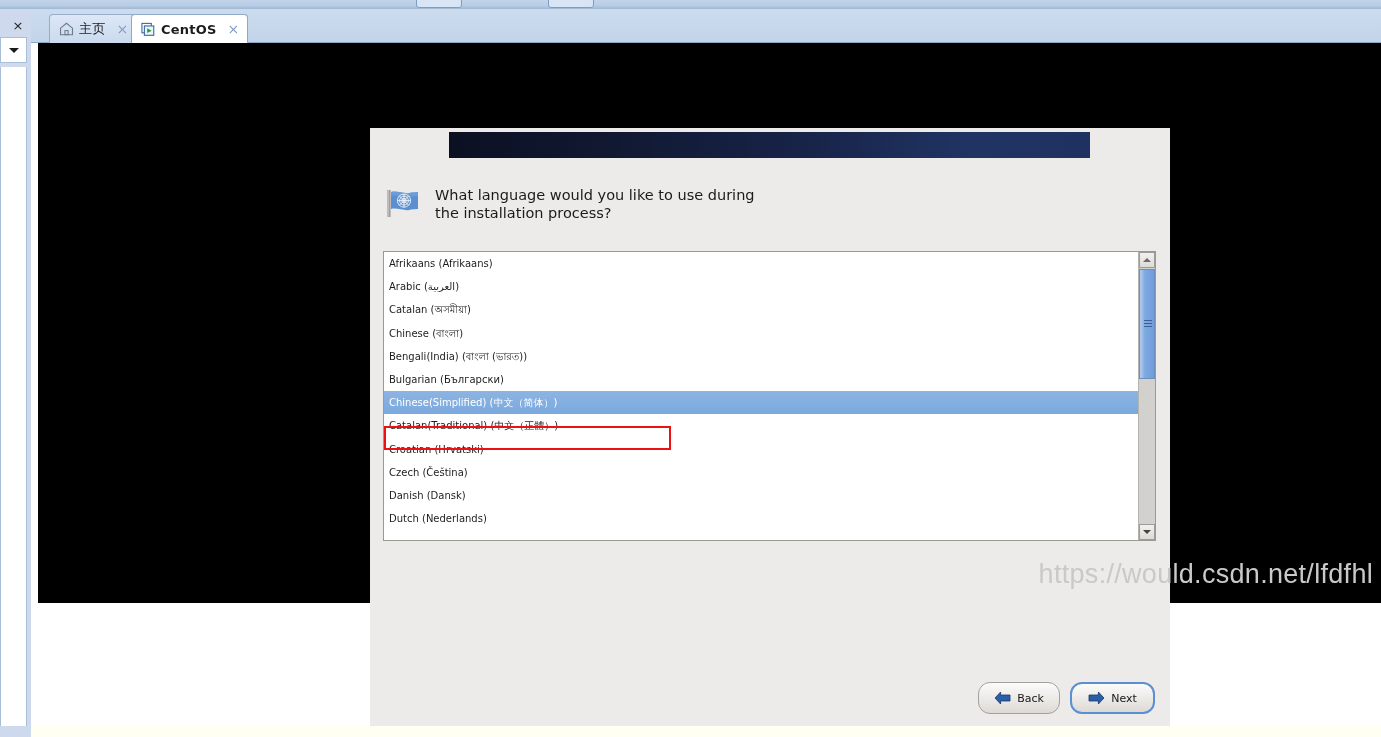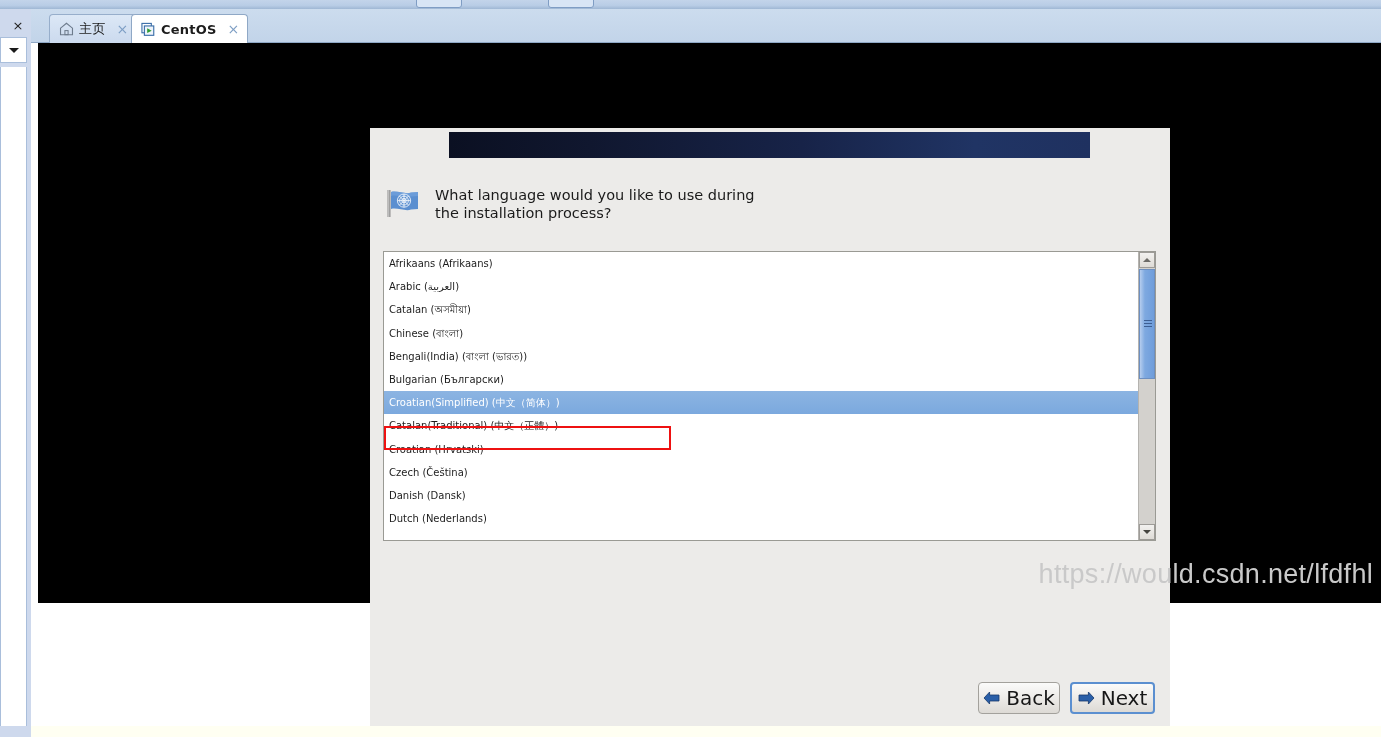--- a/index.html
+++ b/index.html
@@ -188,22 +188,22 @@
   .sb-grip i {
     display: block; height: 1px; background: #3d5f93; margin-bottom: 2px;
   }
 
   
   .btn {
     position: absolute; height: 32px;
     display: flex; align-items: center; justify-content: center; gap: 6px;
     background: linear-gradient(to bottom, #fbfbfa 0%, #eceae7 52%, #dddad5 100%);
     border: 1px solid #a3a19c;
-    border-radius: 4px;
-    font-size: 20px; color: #171717;
+    border-radius: 12px;
+    font-size: 11px; color: #171717;
     cursor: pointer;
   }
   .btn-back { left: 608px; top: 554px; width: 82px; }
   .btn-next { left: 700px; top: 554px; width: 85px;
     border: 2px solid #5b8fd0; }
   .arrow-ico { width: 17px; height: 14px; flex: 0 0 17px; }
 
   
   .watermark {
     position: absolute; right: 8px; bottom: 13px;
@@ -277,21 +277,21 @@
 
       <div class="listbox">
         <div class="list-scroll" id="list-scroll">
 
         <div class="lrow">Afrikaans (Afrikaans)</div>
             <div class="lrow">Arabic (العربية)</div>
             <div class="lrow">Catalan (অসমীয়া)</div>
             <div class="lrow">Chinese (বাংলা)</div>
             <div class="lrow">Bengali(India) (বাংলা (ভারত))</div>
             <div class="lrow">Bulgarian (Български)</div>
-            <div class="lrow selected">Croatian(Simplified) (中文（简体）)</div>
+            <div class="lrow selected">Chinese(Simplified) (中文（简体）)</div>
             <div class="lrow">Catalan(Traditional) (中文（正體）)</div>
             <div class="lrow">Croatian (Hrvatski)</div>
             <div class="lrow">Czech (Čeština)</div>
             <div class="lrow">Danish (Dansk)</div>
             <div class="lrow">Dutch (Nederlands)</div>
             <div class="sel-marker"></div>
           </div>
         <div class="vscroll">
           <div class="sb-btn sb-up">
             <span class="sb-arrow-up"></span>

